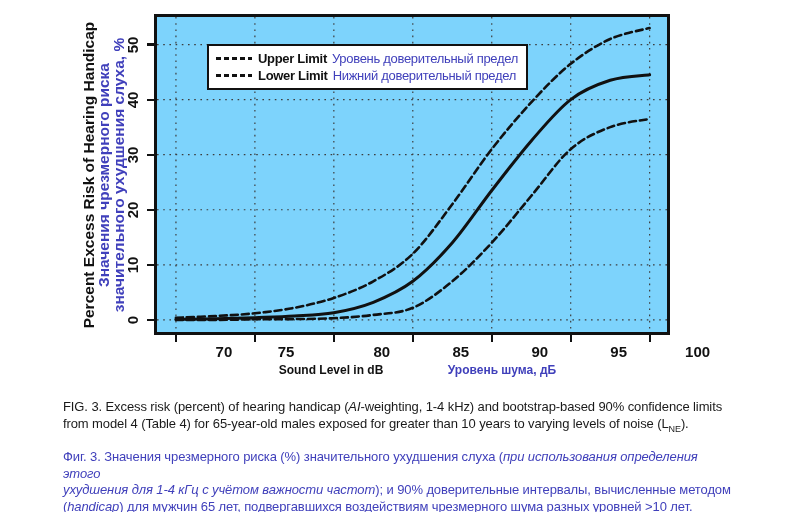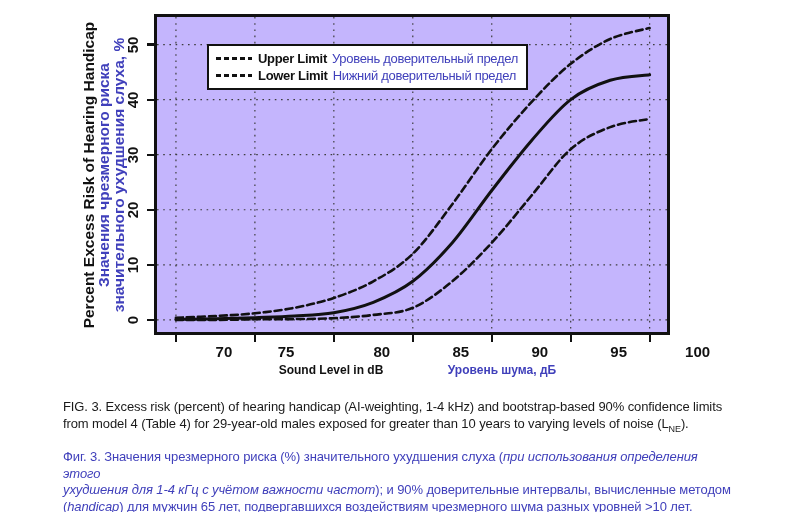--- a/index.html
+++ b/index.html
@@ -2,21 +2,21 @@
 <html style="--blue: #4040bb; --ink: #111111;"><head>
 <meta charset="utf-8">
 <style>
   :root { --blue:#4040bb; --ink:#111111; }
   html,body { margin:0; padding:0; background:#ffffff; }
   #page { position:relative; width:787px; height:512px; background:#ffffff; overflow:hidden;
           font-family:"Liberation Sans", sans-serif; color:var(--ink); }
 
   
   #frame { position:absolute; left:154px; top:14px; width:516px; height:321px;
-           border:3px solid var(--ink); box-sizing:border-box; background:#c4b5fd; }
+           border:3px solid var(--ink); box-sizing:border-box; background:#7dd3fc; }
   #plot-svg { position:absolute; left:0; top:0; display:block; }
 
   
   #legend { position:absolute; left:50px; top:27px; border:2px solid var(--ink); background:#fff;
             padding:4px 8px 5px 7px; display:flex; flex-direction:column; gap:1px;
             letter-spacing:-0.3px; z-index:5; }
   .lrow { display:flex; align-items:center; white-space:nowrap; height:16px; }
   .sample { width:36px; height:3px; margin-right:6px; flex:none; }
   .sample.solid  { background:var(--ink); }
   .sample.dashed { background:repeating-linear-gradient(90deg, var(--ink) 0 5px, transparent 5px 8px); }
@@ -112,22 +112,22 @@
       <div class="ytick" style="left: 147px; top: 98.5049px;"></div>
       <div class="ylab" style="left: 132px; top: 99.6049px;">40</div>
       <div class="ytick" style="left: 147px; top: 43.435px;"></div>
       <div class="ylab" style="left: 132px; top: 44.535px;">50</div>
     </div>
 
   <span class="xtitle" style="left:331px; top:363px;">Sound Level in dB</span>
   <span class="xtitle ru" style="left:502px; top:363px;">Уровень шума, дБ</span>
 
   <div id="caption-en" class="caption">
-      <div><span>FIG. 3. Excess risk (percent) of hearing handicap (</span><span style="">AI</span><span>-weighting, 1-4 kHz) and bootstrap-based 90% confidence limits</span></div>
-      <div><span>from model 4 (Table 4) for 29-year-old males exposed for greater than 10 years to varying levels of noise (L</span><sub>NE</sub><span>).</span></div>
+      <div><span>FIG. 3. Excess risk (percent) of hearing handicap (</span><span style="font-style: italic;">AI</span><span>-weighting, 1-4 kHz) and bootstrap-based 90% confidence limits</span></div>
+      <div><span>from model 4 (Table 4) for 65-year-old males exposed for greater than 10 years to varying levels of noise (L</span><sub>NE</sub><span>).</span></div>
     </div>
   <div id="caption-ru" class="caption">
       <div><span>Фиг. 3. Значения чрезмерного риска (%) значительного ухудшения слуха (</span><span style="font-style: italic;">при использования определения этого</span></div>
       <div><span style="font-style: italic;">ухудшения для 1-4 кГц с учётом важности частот</span><span>); и 90% доверительные интервалы, вычисленные методом</span></div>
       <div><span>(</span><span style="font-style: italic;">handicap</span><span>) для мужчин 65 лет, подвергавшихся воздействиям чрезмерного шума разных уровней &gt;10 лет.</span></div>
     </div>
 
 </div>
 
 </body></html>

